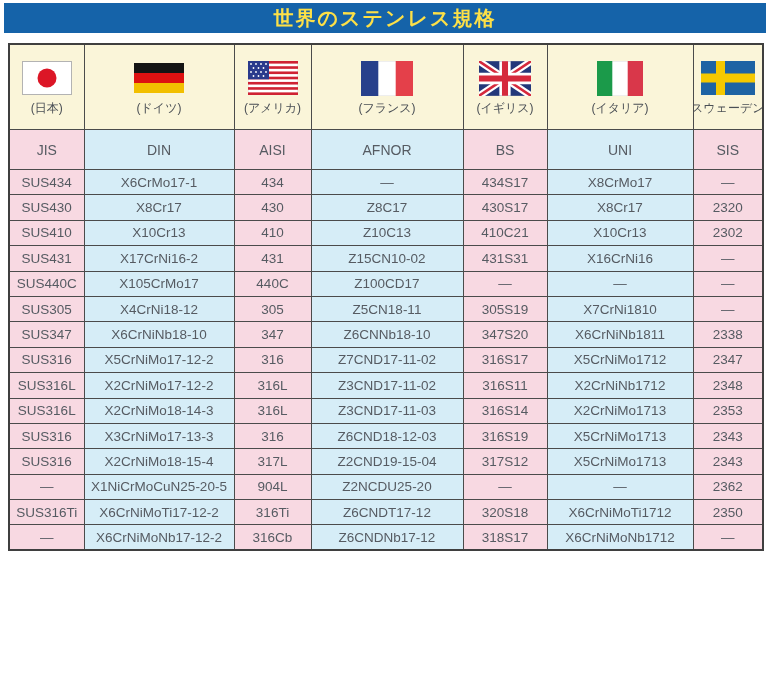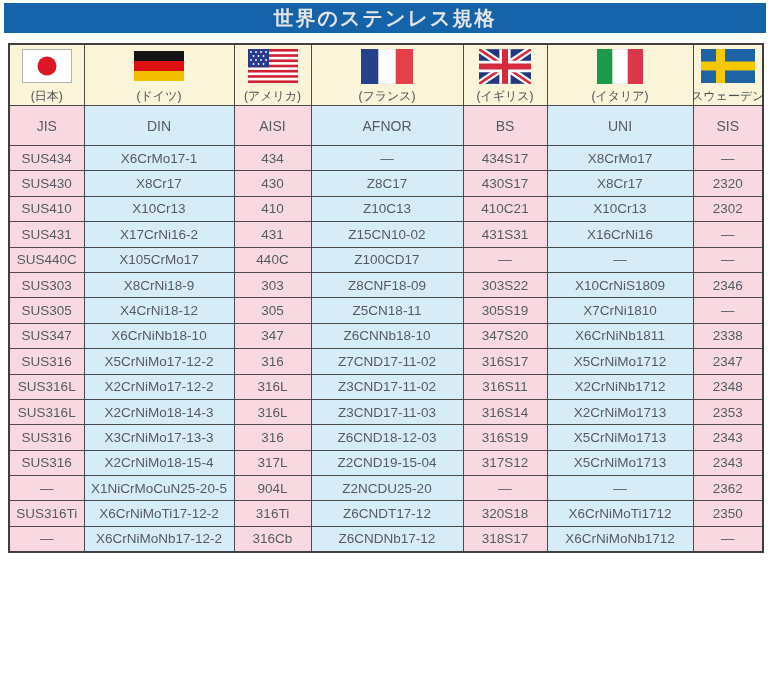--- a/index.html
+++ b/index.html
@@ -1,36 +1,36 @@
 <!DOCTYPE html>
 <html><head>
 <meta charset="utf-8">
 <style>
   * { box-sizing: border-box; margin: 0; padding: 0; }
   html, body { width: 770px; height: 695px; background: #ffffff; }
   body { font-family: "Liberation Sans", "DejaVu Sans", sans-serif; position: relative; }
 
   .banner {
     position: absolute; left: 4px; top: 3px; width: 762px; height: 30px;
-    background: #1563a9; color: #e5e5e5; font-size: 20px; font-weight: bold;
+    background: #1563a9; color: #fde047; font-size: 20px; font-weight: bold;
     display: flex; align-items: center; justify-content: center; letter-spacing: 2px;
   }
 
   .table-wrap { position: absolute; left: 8px; top: 43px; width: 754px; }
 
   table.standards {
     border-collapse: collapse; table-layout: fixed; width: 754px;
     border: 2px solid #3f3f3f;
   }
   table.standards td, table.standards th {
     border: 1px solid #4b4b4b; text-align: center; vertical-align: middle;
     color: #565b62; font-weight: normal; overflow: hidden; white-space: nowrap;
   }
 
-  tr.flag-row td { background: #faf5d9; height: 60px; padding: 0; }
+  tr.flag-row td { background: #faf5d9; height: 60px; padding: 12px; }
   .flag-cell-inner {
     height: 60px; display: flex; flex-direction: column; align-items: center;
     justify-content: space-between; padding: 4px 0 2px 0;
   }
   .flag-cell-inner svg { display: block; }
   .country-label { font-size: 12px; color: #4a4f55; line-height: 14px; }
 
   tr.std-row td { height: 40px; font-size: 14px; }
   tr[data-name="table-row"] td { height: 25.4px; font-size: 13.5px; }
 
@@ -215,29 +215,20 @@
         <tr data-name="table-row">
           <td class="pink" data-name="table-cell">SUS440C</td>
           <td class="blue" data-name="table-cell">X105CrMo17</td>
           <td class="pink" data-name="table-cell">440C</td>
           <td class="blue" data-name="table-cell">Z100CD17</td>
           <td class="pink" data-name="table-cell">—</td>
           <td class="blue" data-name="table-cell">—</td>
           <td class="pink" data-name="table-cell">—</td>
         </tr>
         <tr data-name="table-row">
-          <td class="pink" data-name="table-cell">SUS303</td>
-          <td class="blue" data-name="table-cell">X8CrNi18-9</td>
-          <td class="pink" data-name="table-cell">303</td>
-          <td class="blue" data-name="table-cell">Z8CNF18-09</td>
-          <td class="pink" data-name="table-cell">303S22</td>
-          <td class="blue" data-name="table-cell">X10CrNiS1809</td>
-          <td class="pink" data-name="table-cell">2346</td>
-        </tr>
-        <tr data-name="table-row">
           <td class="pink" data-name="table-cell">SUS305</td>
           <td class="blue" data-name="table-cell">X4CrNi18-12</td>
           <td class="pink" data-name="table-cell">305</td>
           <td class="blue" data-name="table-cell">Z5CN18-11</td>
           <td class="pink" data-name="table-cell">305S19</td>
           <td class="blue" data-name="table-cell">X7CrNi1810</td>
           <td class="pink" data-name="table-cell">—</td>
         </tr>
         <tr data-name="table-row">
           <td class="pink" data-name="table-cell">SUS347</td>

